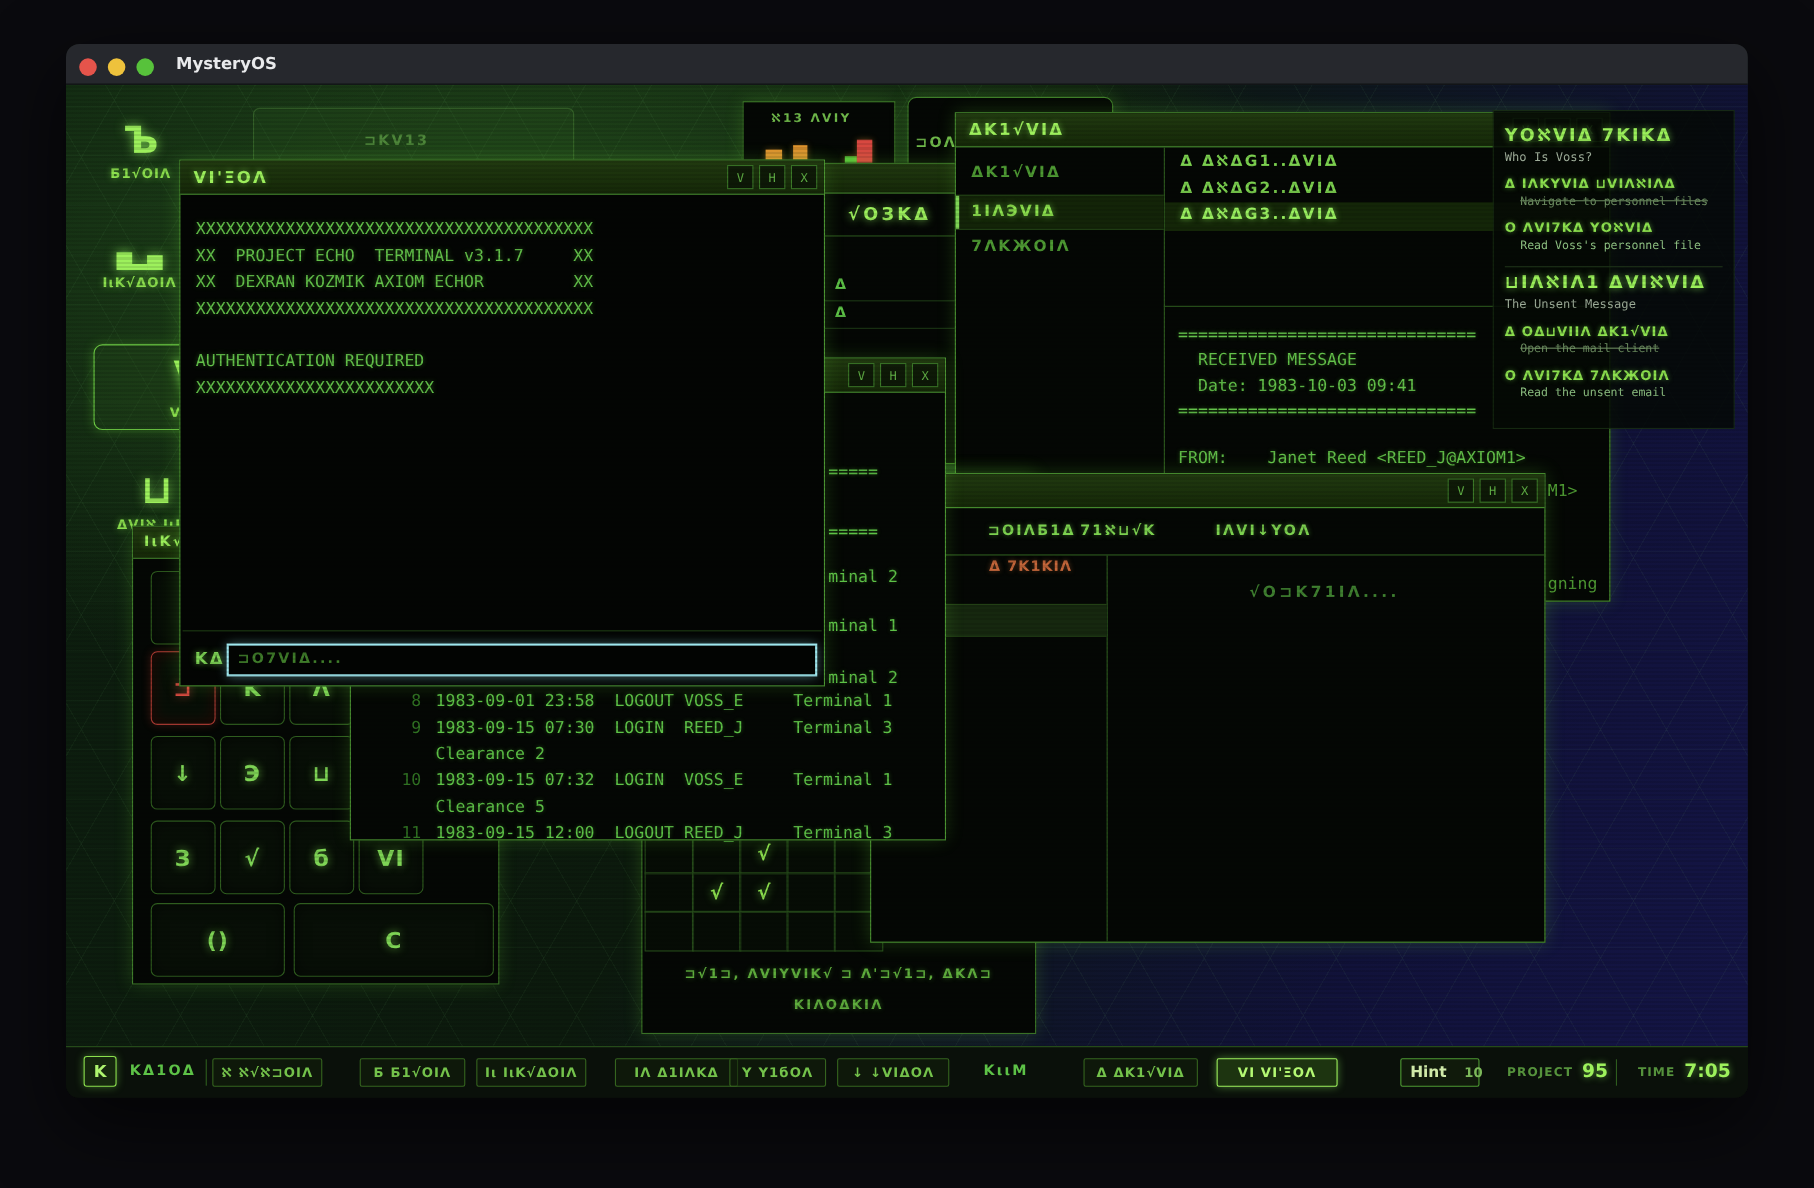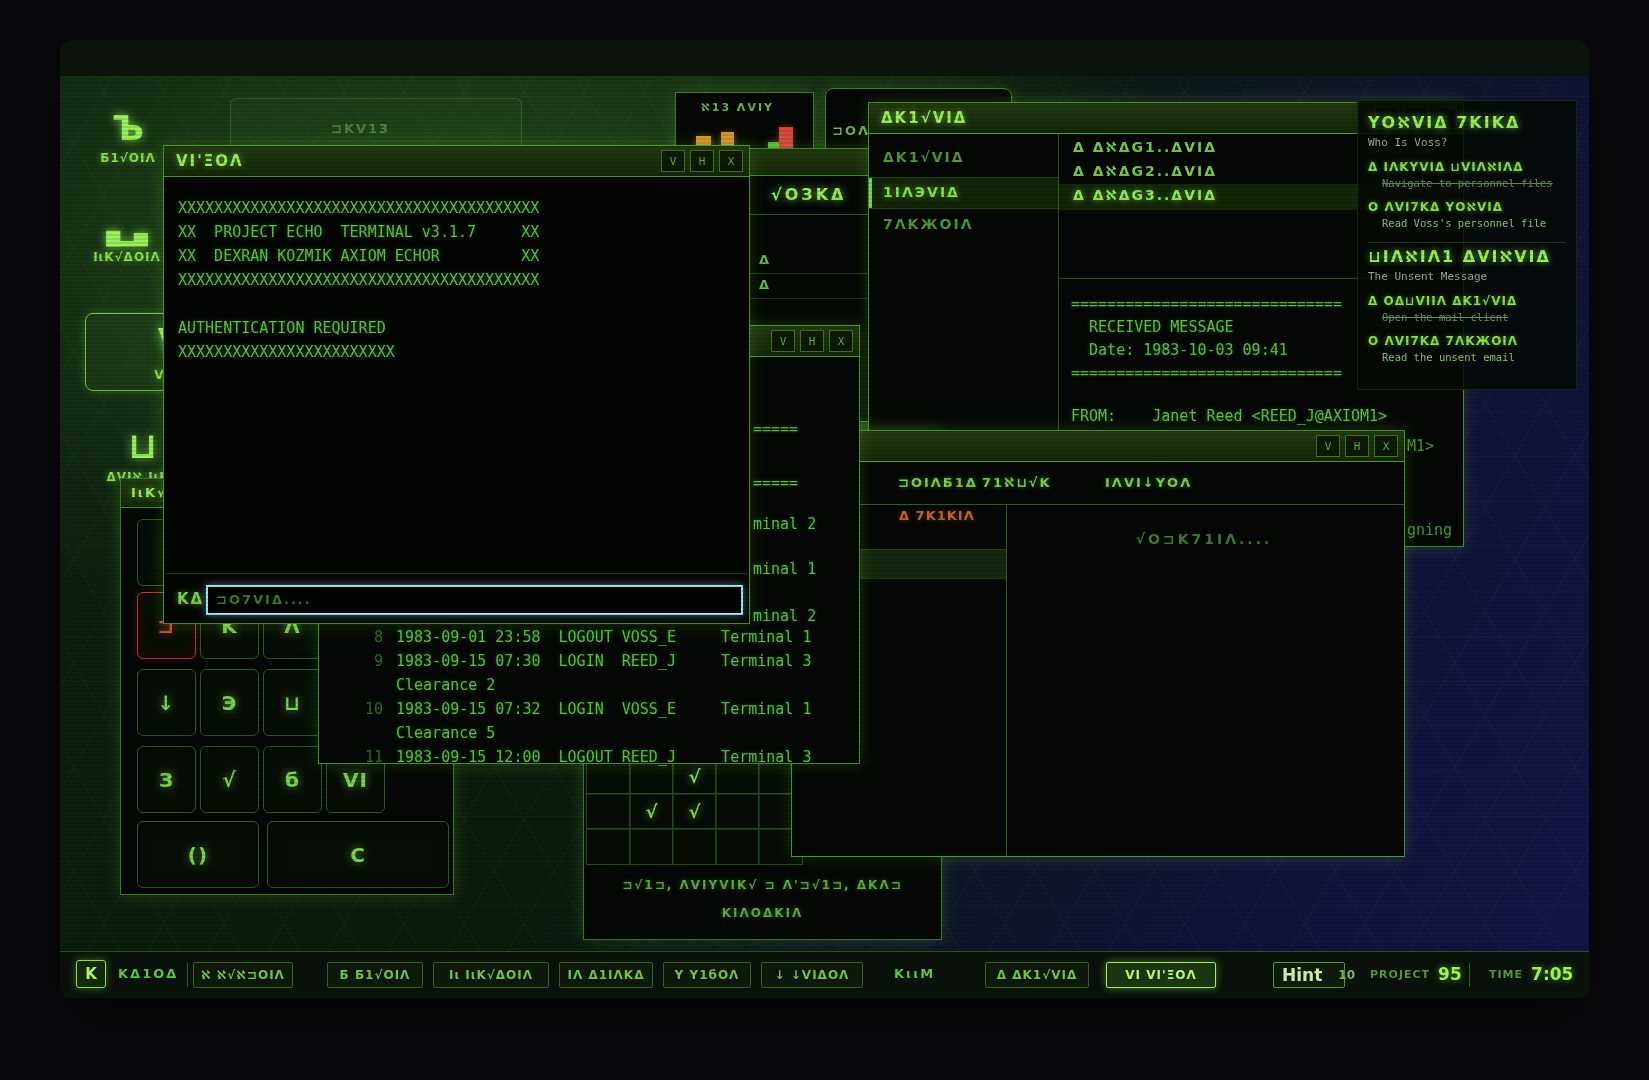--- a/index.html
+++ b/index.html
@@ -103,32 +103,38 @@
   #bc-title{position:absolute;left:25px;top:8px;font-size:11px;font-weight:bold;letter-spacing:2px;color:#6fb84a;}
   .bar{position:absolute;box-shadow:0 0 6px rgba(255,170,60,.35);}
 
   
   .tb-start{position:absolute;top:8px;height:28px;border:1px solid #8ce04e;border-radius:3px;background:#16280e;color:#aef56e;font-size:15px;font-weight:bold;display:flex;align-items:center;justify-content:center;box-shadow:0 0 8px rgba(130,235,80,.4);box-sizing:border-box;}
   .tb-text{position:absolute;top:14px;font-size:13px;font-weight:bold;letter-spacing:2px;color:#5dc247;}
   .tb-sep{position:absolute;top:11px;width:1px;height:24px;background:#2e5c1e;}
   .tb-btn{position:absolute;top:10px;height:26px;border:1px solid #35641f;border-radius:2px;background:rgba(16,30,10,.6);color:#74c24b;font-size:12px;font-weight:bold;letter-spacing:1px;display:flex;align-items:center;justify-content:center;box-sizing:border-box;white-space:nowrap;}
   .tb-btn.active{border-color:#9df05c;background:#1d3410;color:#b4f973;box-shadow:0 0 8px rgba(140,240,90,.45);}
   .tb-hint{position:absolute;top:10px;height:26px;border:1px solid #4e9a33;border-radius:2px;background:rgba(20,34,12,.6);display:flex;align-items:center;box-sizing:border-box;}
-  .tb-hint .hl{padding:0 8px;font-size:17px;font-weight:bold;color:#cfe9a8;}
+  .tb-hint .hl{padding:0 8px;font-size:14px;font-weight:bold;color:#cfe9a8;}
   .tb-hint .hd{width:1px;height:16px;background:#35641f;}
   .tb-hint .hc{padding:0 8px;font-size:12px;font-weight:bold;color:#7cb85a;}
   .tb-stat{position:absolute;top:12px;display:flex;align-items:center;}
   .tb-stat .sl{font-size:11px;font-weight:bold;letter-spacing:1px;color:#55923c;}
   .tb-stat .sv{margin-left:8px;font-size:17px;font-weight:bold;color:#9df05c;text-shadow:0 0 7px rgba(140,240,90,.6);}
 </style>
 </head>
 <body>
 
 <div id="frame">
 
+  <div id="titlebar">
+    <span class="light" style="left:12px;background:#e5544b;"></span>
+    <span class="light" style="left:38px;background:#eec23c;"></span>
+    <span class="light" style="left:64px;background:#57c23b;"></span>
+    <span id="win-title">MysteryOS</span>
+  </div>
 
   <div id="desktop">
     <div id="mesh"></div>
 
     <div id="icons">
         <div class="icon" style="left: 18px; top: 34px; width: 100px;">
           <div class="icon-glyph" style="font-size: 34px;">Ъ</div>
           <div class="icon-label">Б1√ΟΙΛ</div>
         </div>
         <div class="icon" style="left: 12px; top: 150px; width: 110px;">
@@ -423,22 +429,22 @@
     <div id="scanlines"></div>
   </div>
 
   <div id="taskbar">
     <div id="taskbar-items">
         <div class="tb-start" style="left: 16px; width: 30px;">Κ</div>
         <div class="tb-text" style="left: 58px;">ΚΔ1ΟΔ</div>
         <div class="tb-sep" style="left: 127px;"></div>
         <div class="tb-btn" style="left: 133px; width: 100px;">ℵ ℵ√ℵ⊐ΟΙΛ</div>
         <div class="tb-btn" style="left: 267px; width: 96px;">Б Б1√ΟΙΛ</div>
-        <div class="tb-btn" style="left: 373px; width: 116px;">Ιι ΙιΚ√ΔΟΙΛ</div>
-        <div class="tb-btn" style="left: 499px; width: 94px;">ΙΛ Δ1ΙΛΚΔ</div>
+        <div class="tb-btn" style="left: 373px; width: 100px;">Ιι ΙιΚ√ΔΟΙΛ</div>
+        <div class="tb-btn" style="left: 499px; width: 112px;">ΙΛ Δ1ΙΛΚΔ</div>
         <div class="tb-btn" style="left: 603px; width: 88px;">Υ Υ1бΟΛ</div>
         <div class="tb-btn" style="left: 701px; width: 102px;">↓ ↓VIΔΟΛ</div>
         <div class="tb-text" style="left: 834px;">ΚιιΜ</div>
         <div class="tb-btn" style="left: 925px; width: 104px;">Δ ΔΚ1√VIΔ</div>
         <div class="tb-btn active" style="left: 1046px; width: 110px;">VI VI'ΞΟΛ</div>
         <div class="tb-hint" style="left: 1213px; width: 72px;">
           <span class="hl">Hint</span>
           <span class="hd"></span>
           <span class="hc">10</span>
         </div>

